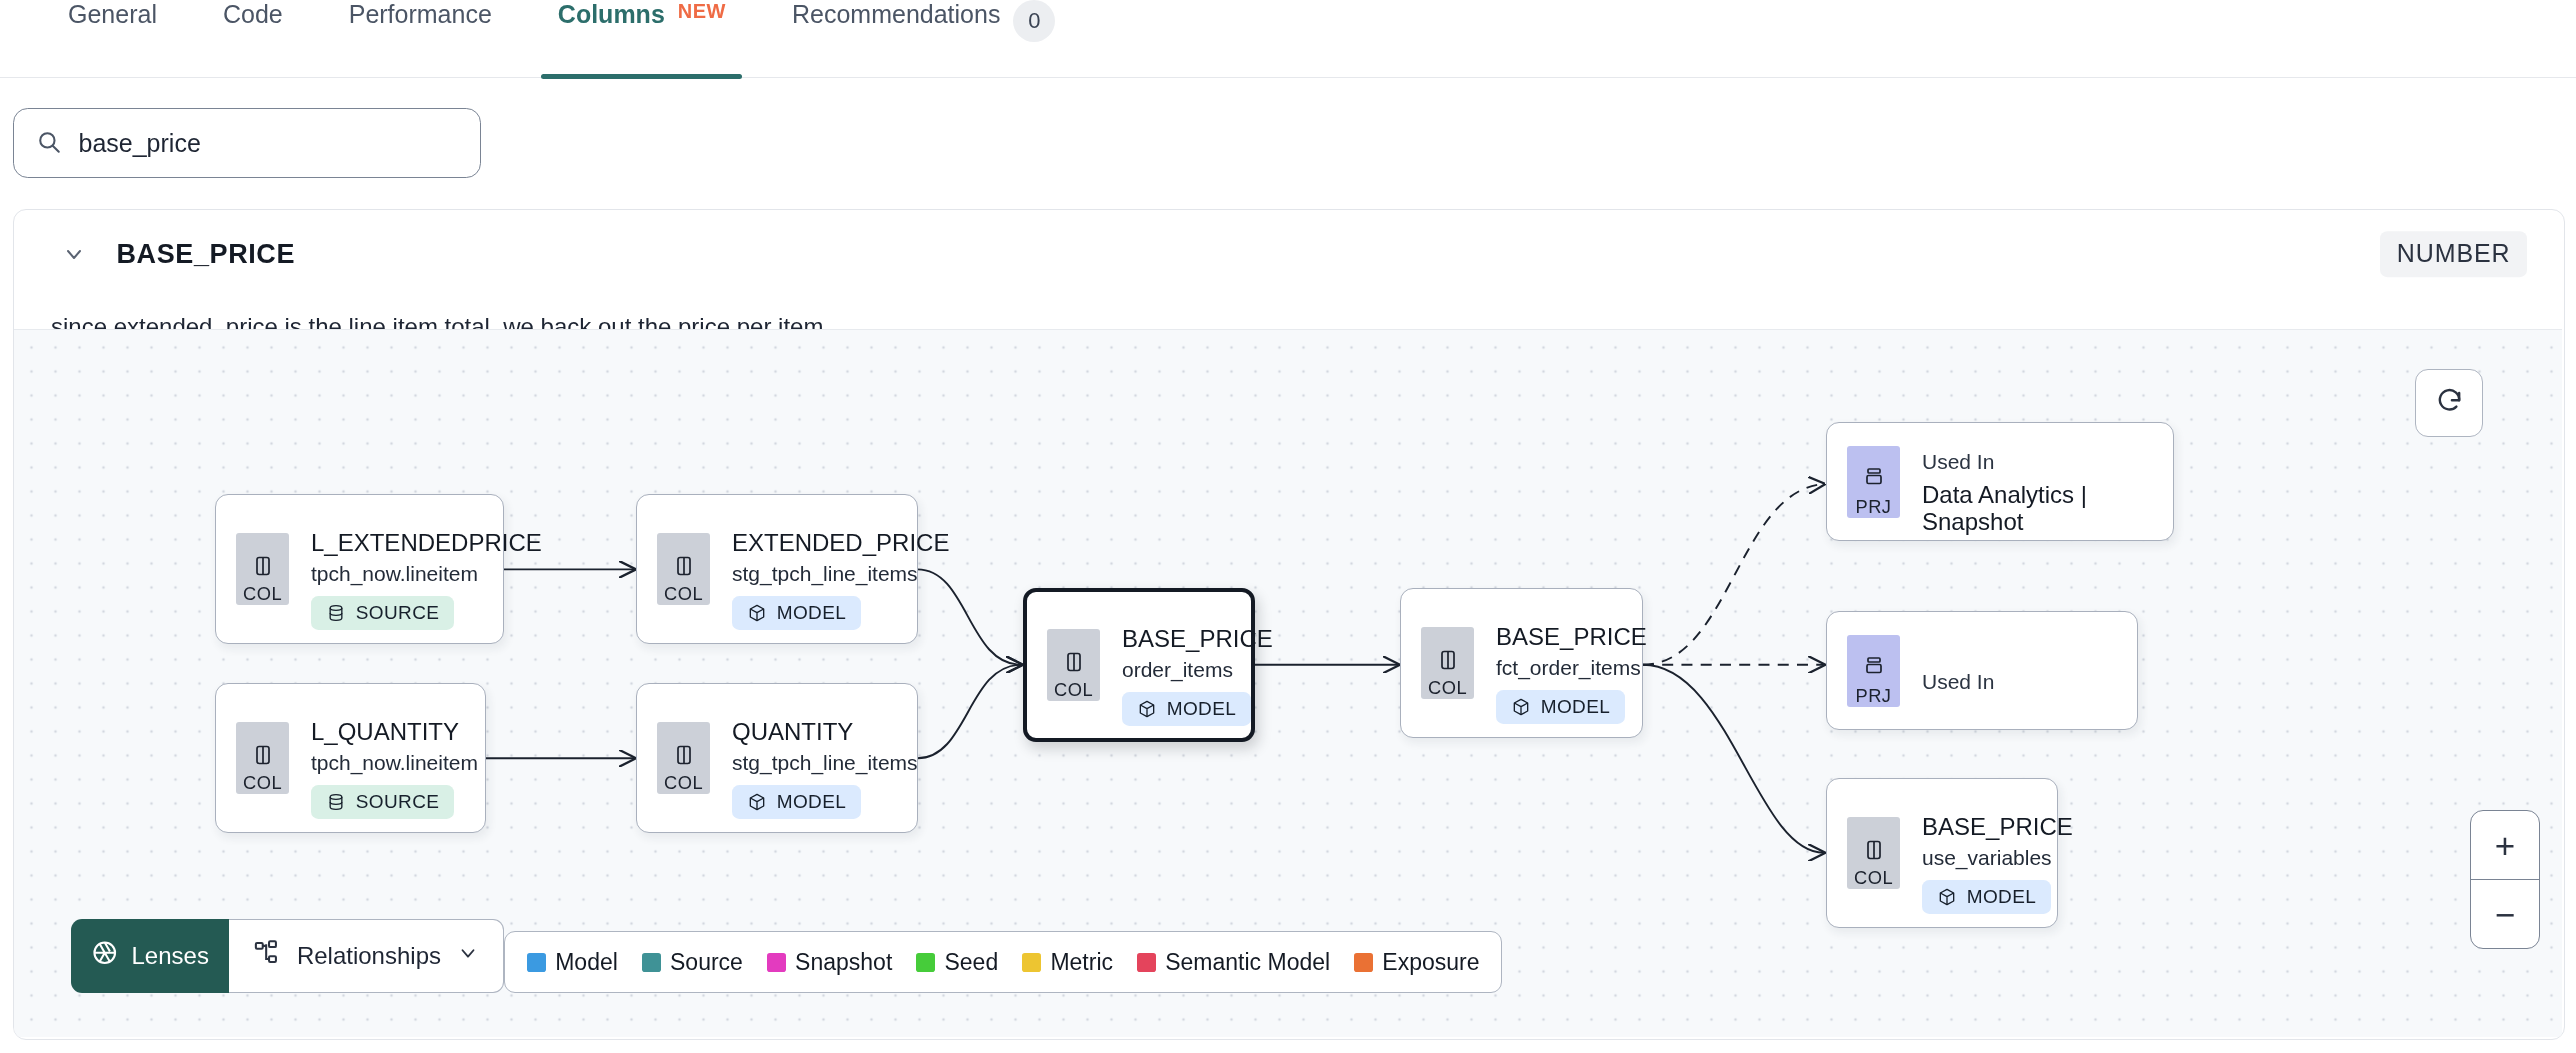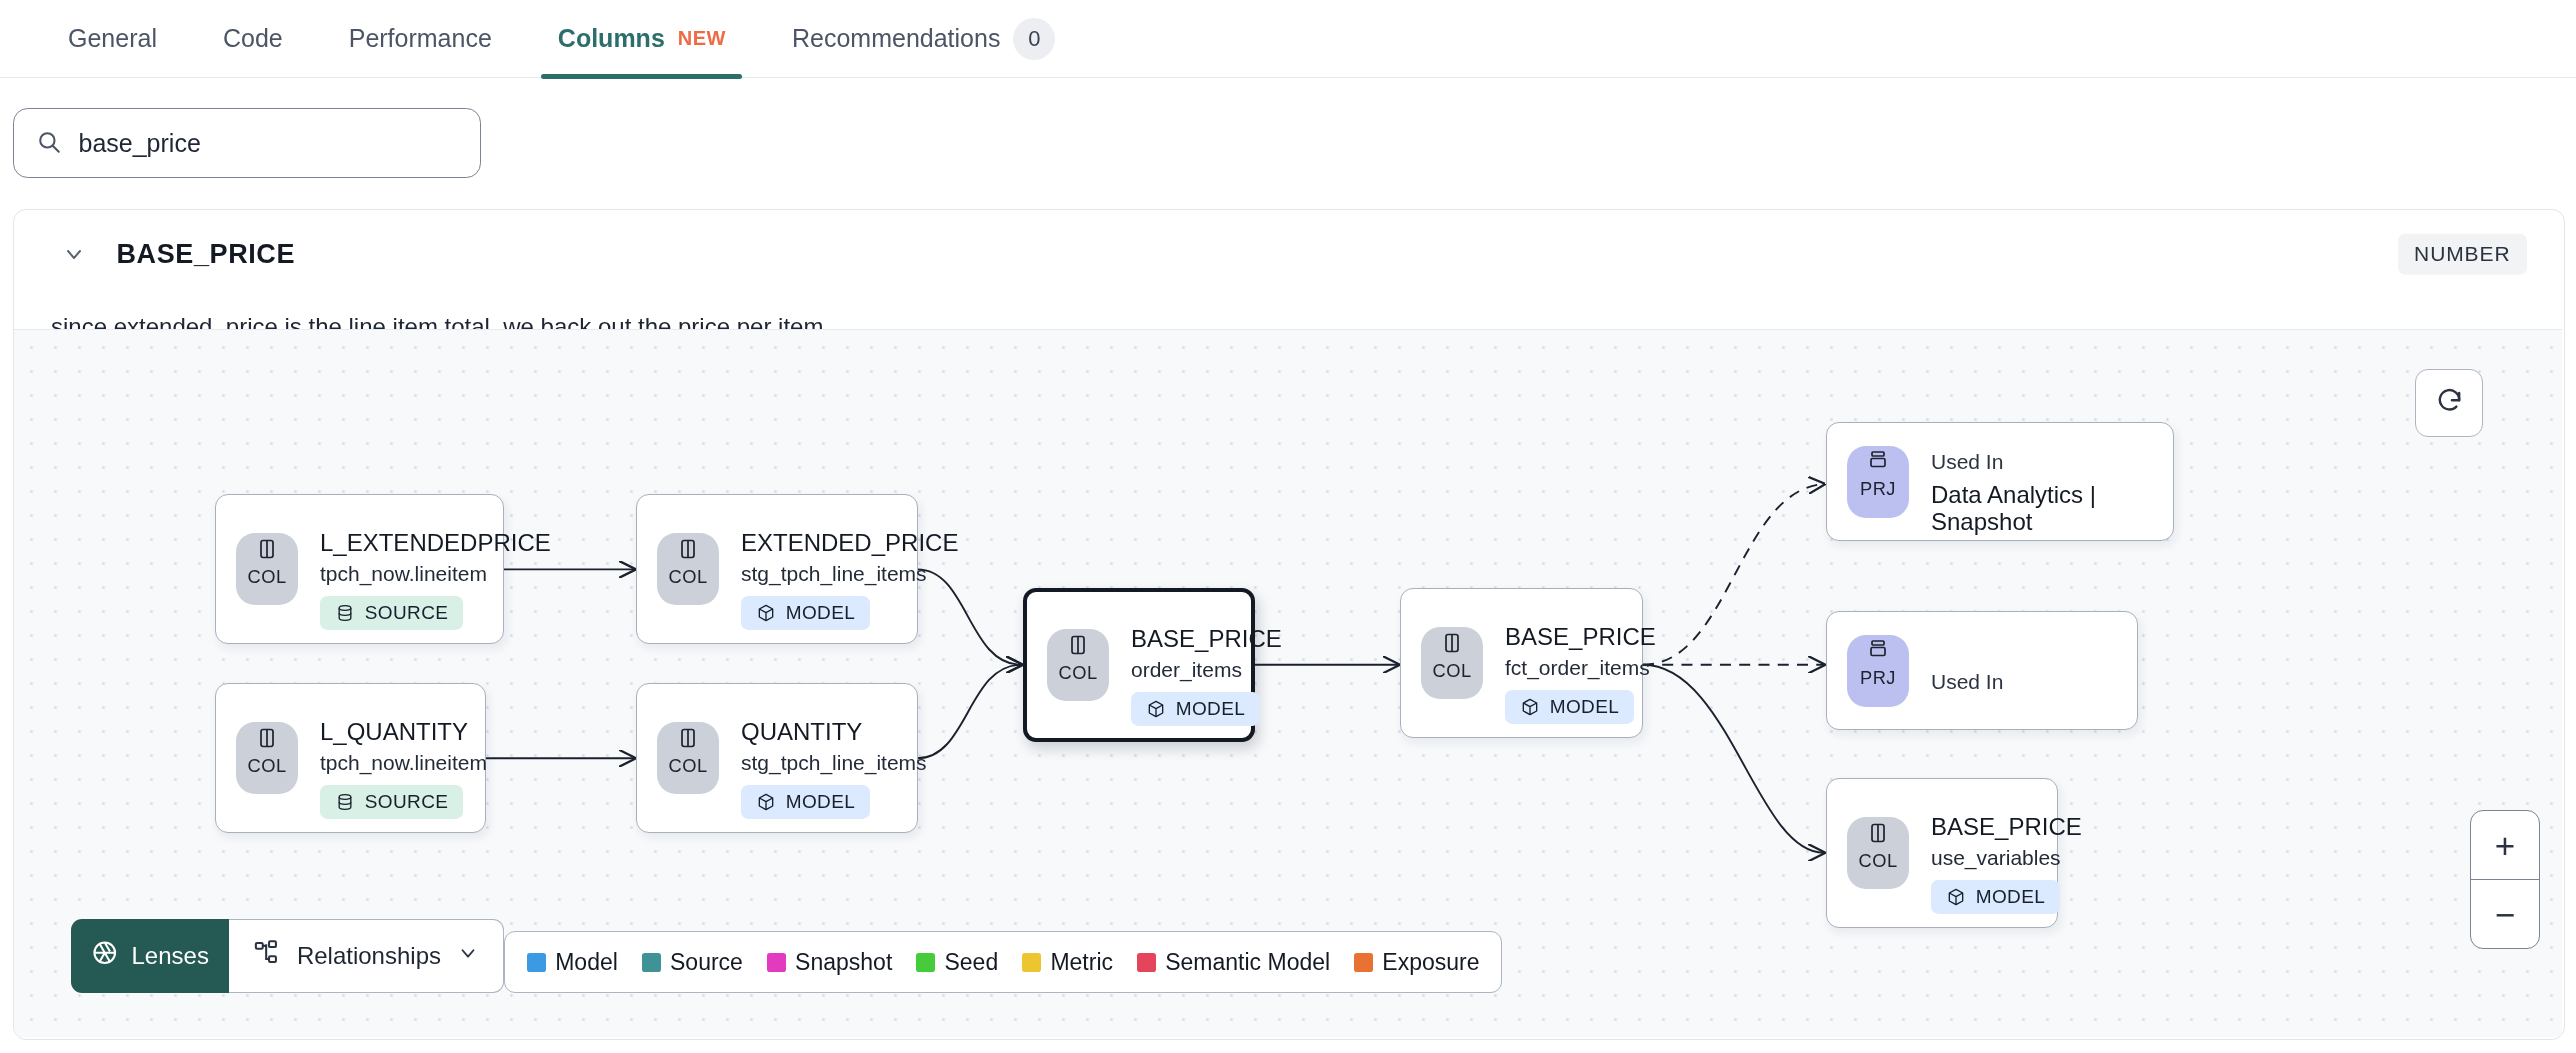--- a/index.html
+++ b/index.html
@@ -13,22 +13,22 @@
 
   
   .tabbar {
     position: absolute; left: 0; top: 0; width: 2576px; height: 78px;
     border-bottom: 1.8px solid #e6e8ec;
     display: flex; align-items: center;
   }
   .tab {
     position: relative;
     height: 78px;
-    display: flex; align-items: center; gap: 13px;
-    padding: 14px 33px;
+    display: flex; align-items: flex-start; gap: 13px;
+    padding: 0 33px;
     font-size: 25px;
     color: #4b5565;
     cursor: pointer;
     white-space: nowrap;
   }
   .tab.active { color: #2c6e6b; font-weight: 700; }
   .tab.active::after {
     content: ""; position: absolute; left: 16.5px; right: 16.5px; bottom: -1.8px;
     height: 5.5px; background: #2c6e6b; border-radius: 2.8px;
   }
@@ -77,21 +77,21 @@
     color: #5b6473; cursor: pointer;
   }
   .chev svg { display: block; }
   .col-title {
     margin-left: 29px; font-size: 27px; font-weight: 700;
     letter-spacing: 0.6px; color: #141a24;
   }
   .col-type {
     position: absolute; right: 37px; top: 50%; transform: translateY(-50%);
     background: #f2f3f5; color: #2b3240;
-    font-size: 21px; letter-spacing: 0.9px;
+    font-size: 25px; letter-spacing: 0.9px;
     padding: 8.3px 16.5px; border-radius: 7.3px;
   }
   .col-desc {
     padding: 0 0 0 37px; font-size: 24px; color: #1e2533;
     height: 57px; display: flex; align-items: center;
   }
 
   
   .canvas {
     position: absolute; left: 0; top: 119px;
@@ -109,23 +109,23 @@
   .node {
     position: absolute;
     background: #ffffff;
     border: 1.8px solid #a9b0bd;
     border-radius: 13px;
     box-shadow: 2.8px 4.6px 9.2px rgba(30,40,60,.07);
     display: flex; align-items: center;
   }
   .node.sel { border: 4.6px solid #141a24; box-shadow: 3.7px 6.4px 13px rgba(20,26,36,.18); }
   .node-badge {
-    width: 62px; height: 72px; border-radius: 19px;
+    width: 53px; height: 72px; border-radius: 3px;
     background: #ccd0d8; color: #1c222e;
-    display: flex; flex-direction: column; align-items: center; justify-content: flex-start;
+    display: flex; flex-direction: column; align-items: center; justify-content: flex-end;
     gap: 1.8px; flex: 0 0 auto; margin-left: 20px;
   }
   .node-badge.prj { background: #bcc0f0; }
   .node-badge-ico { height: 31px; display: flex; align-items: center; }
   .node-badge-txt { font-size: 18.3px; letter-spacing: 0.5px; font-weight: 400; }
   .node-body { margin-left: 22px; display: flex; flex-direction: column; gap: 5.5px; margin-top: 22px; }
   .node-name { font-size: 24px; color: #141a24; line-height: 1.1; }
   .node-sub { font-size: 21px; color: #232b38; line-height: 1.1; }
   .node-tag {
     margin-top: 5.5px; align-self: flex-start;

